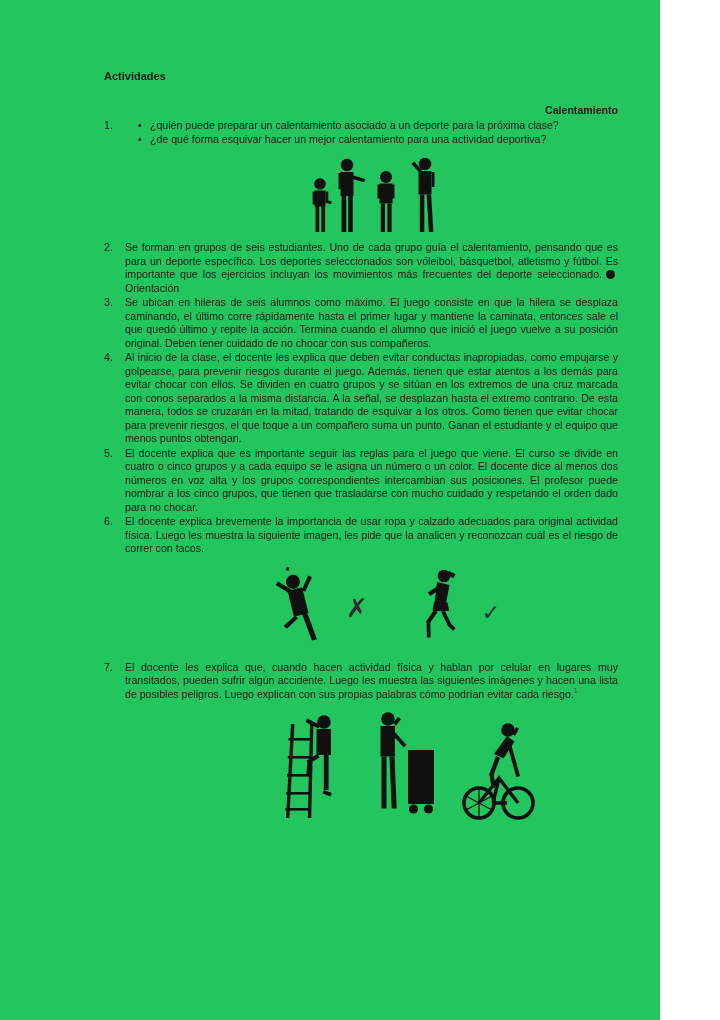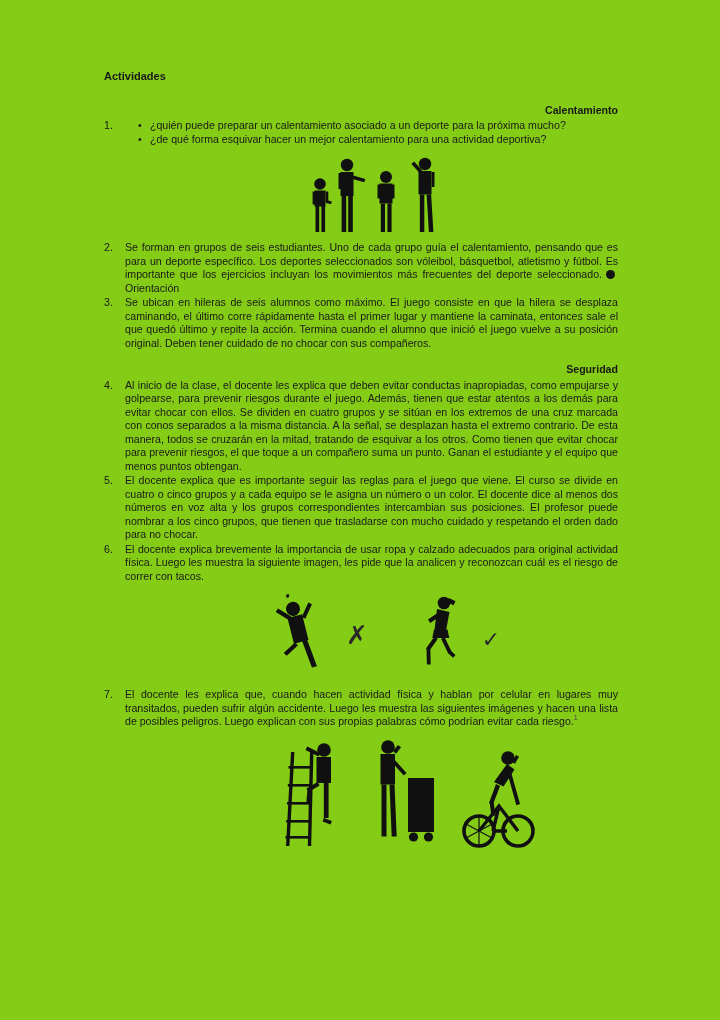--- a/index.html
+++ b/index.html
@@ -1,18 +1,18 @@
 <!DOCTYPE html>
 <html><head>
 <meta charset="utf-8">
 <style>
   html,body{margin:0;padding:0;background:#ffffff;}
   body{width:720px;height:1020px;overflow:hidden;}
   .page{
-    position:relative;width:720px;height:1020px;background:#84cc16;
+    position:relative;width:660px;height:1020px;background:#22c55e;
     font-family:"Liberation Sans","DejaVu Sans",sans-serif;
     color:#191919;
   }
   .content{
     position:absolute;left:104px;top:70px;width:514px;
     font-size:10.6px;line-height:13.5px;text-align:justify;
   }
   .doc-title{font-weight:bold;font-size:11px;margin:0 0 20px 0;text-align:left;}
   .section-heading{font-weight:bold;margin:0 0 2px 0;text-align:right;}
   .section-seguridad{margin-top:13px;}
@@ -46,21 +46,21 @@
 
     <div class="doc-title">Actividades</div>
 
     <div class="section-heading">Calentamiento</div>
 
     <div class="num-item">
       <span class="num">1.</span>
       <div class="itext">
         <div class="bullet">
           <span class="bmark">•</span>
-          <span class="btext">¿quién puede preparar un calentamiento asociado a un deporte para la próxima mucho?</span>
+          <span class="btext">¿quién puede preparar un calentamiento asociado a un deporte para la próxima clase?</span>
         </div>
         <div class="bullet">
           <span class="bmark">•</span>
           <span class="btext">¿de qué forma esquivar hacer un mejor calentamiento para una actividad deportiva?</span>
         </div>
       </div>
     </div>
 
     <figure class="fig fig-warmup">
       <svg width="150" height="82" viewBox="0 0 150 82" fill="#101010" aria-label="four-children-standing-silhouettes">
@@ -100,21 +100,20 @@
       <div class="itext">
         <span>Se forman en grupos de seis estudiantes. Uno de cada grupo guía el calentamiento, pensando que es para un deporte específico. Los deportes seleccionados son vóleibol, básquetbol, atletismo y fútbol. Es importante que los ejercicios incluyan los movimientos más frecuentes del deporte seleccionado.</span><span class="ot-icon"></span><span class="ot-label">Orientación</span>
       </div>
     </div>
 
     <div class="num-item">
       <span class="num">3.</span>
       <div class="itext">Se ubican en hileras de seis alumnos como máximo. El juego consiste en que la hilera se desplaza caminando, el último corre rápidamente hasta el primer lugar y mantiene la caminata, entonces sale el que quedó último y repite la acción. Termina cuando el alumno que inició el juego vuelve a su posición original. Deben tener cuidado de no chocar con sus compañeros.</div>
     </div>
 
-    <div class="section-heading section-seguridad">Seguridad</div>
 
     <div class="num-item">
       <span class="num">4.</span>
       <div class="itext">Al inicio de la clase, el docente les explica que deben evitar conductas inapropiadas, como empujarse y golpearse, para prevenir riesgos durante el juego. Además, tienen que estar atentos a los demás para evitar chocar con ellos. Se dividen en cuatro grupos y se sitúan en los extremos de una cruz marcada con conos separados a la misma distancia. A la señal, se desplazan hasta el extremo contrario. De esta manera, todos se cruzarán en la mitad, tratando de esquivar a los otros. Como tienen que evitar chocar para prevenir riesgos, el que toque a un compañero suma un punto. Ganan el estudiante y el equipo que menos puntos obtengan.</div>
     </div>
 
     <div class="num-item">
       <span class="num">5.</span>
       <div class="itext">El docente explica que es importante seguir las reglas para el juego que viene. El curso se divide en cuatro o cinco grupos y a cada equipo se le asigna un número o un color. El docente dice al menos dos números en voz alta y los grupos correspondientes intercambian sus posiciones. El profesor puede nombrar a los cinco grupos, que tienen que trasladarse con mucho cuidado y respetando el orden dado para no chocar.</div>
     </div>

